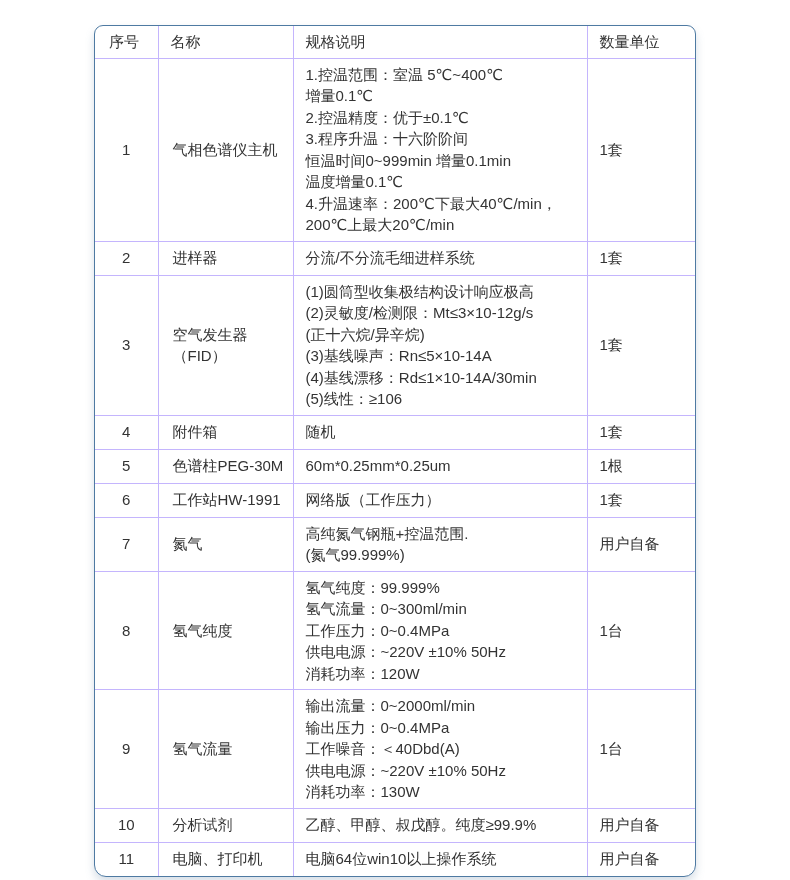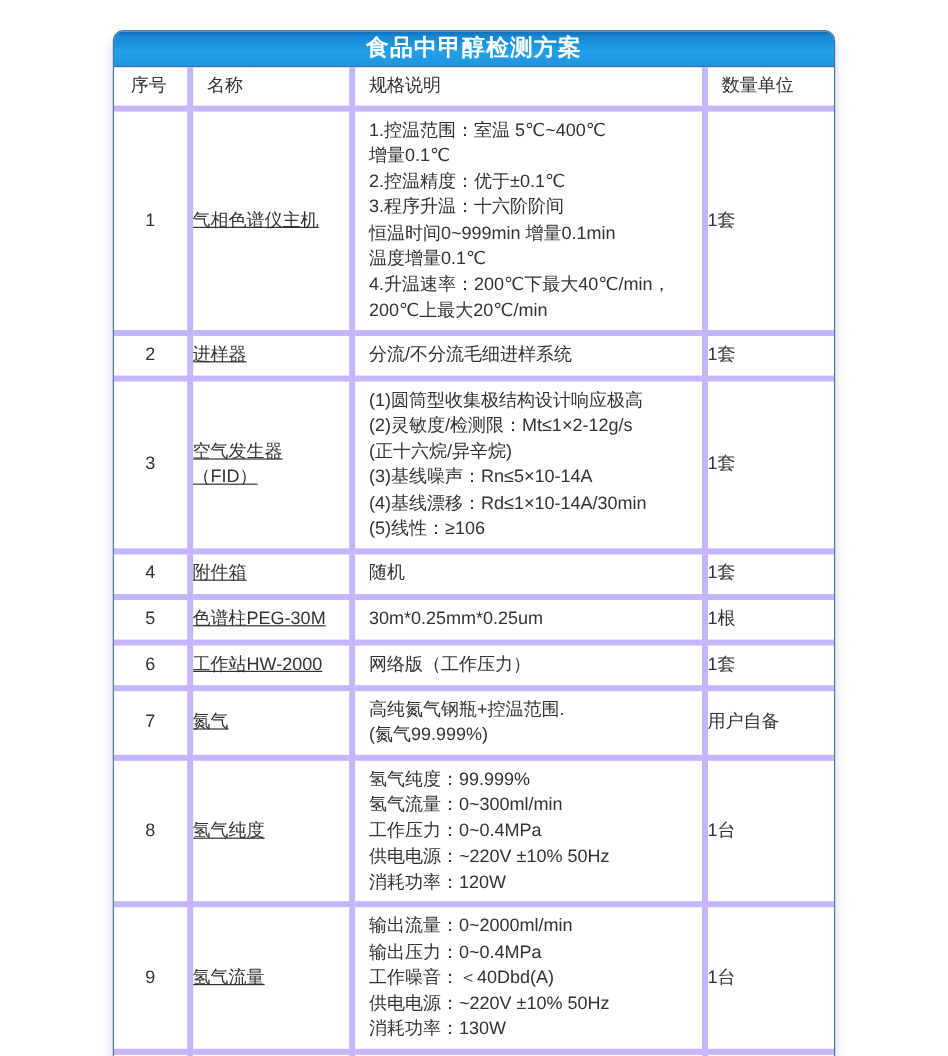--- a/index.html
+++ b/index.html
@@ -31,50 +31,47 @@
     width:100%;
     border-collapse:collapse;
     table-layout:fixed;
     font-size:15px;
   }
   col.c-no{width:63px;}
   col.c-name{width:135px;}
   col.c-spec{width:294px;}
   col.c-qty{width:108px;}
   th,td{
-    border:5px solid #c4b5fd;
+    border:1px solid #c4b5fd;
     vertical-align:middle;
     padding:5px 8px;
     line-height:21.5px;
     font-weight:normal;
     text-align:left;
     overflow:hidden;
   }
   
   tr > *:first-child{border-left:none;}
   tr > *:last-child{border-right:none;}
   thead tr > *{border-top:none;}
   tbody tr:last-child > *{border-bottom:none;}
   thead th{height:21px;}
   td.no{text-align:center;}
-  td.name{padding-left:0;text-decoration:underline;}
+  td.name{padding-left:14px;}
   td.spec{padding-left:12px;white-space:pre-line;}
-  td.qty{padding-left:0;}
+  td.qty{padding-left:12px;}
   th.h-no{text-align:left;padding-left:14px;}
   th.h-name,th.h-spec,th.h-qty{padding-left:12px;margin-top:36px;}
   
   tbody td{height:23px;}
 </style>
 </head>
 <body>
 
 <div class="sheet">
-  <div class="title-bar">
-    <span class="title">食品中甲醇检测方案</span>
-  </div>
   <table>
     <colgroup>
       <col class="c-no">
         <col class="c-name">
         <col class="c-spec">
         <col class="c-qty">
     </colgroup>
     <thead>
       <tr>
         <th class="h-no">序号</th>
@@ -100,42 +97,42 @@
       <tr>
         <td class="no">2</td>
         <td class="name">进样器</td>
         <td class="spec">分流/不分流毛细进样系统</td>
         <td class="qty">1套</td>
       </tr>
       <tr>
         <td class="no">3</td>
         <td class="name">空气发生器（FID）</td>
         <td class="spec">(1)圆筒型收集极结构设计响应极高
-(2)灵敏度/检测限：Mt≤1×2-12g/s
+(2)灵敏度/检测限：Mt≤3×10-12g/s
 (正十六烷/异辛烷)
 (3)基线噪声：Rn≤5×10-14A
 (4)基线漂移：Rd≤1×10-14A/30min
 (5)线性：≥106</td>
         <td class="qty">1套</td>
       </tr>
       <tr>
         <td class="no">4</td>
         <td class="name">附件箱</td>
         <td class="spec">随机</td>
         <td class="qty">1套</td>
       </tr>
       <tr>
         <td class="no">5</td>
         <td class="name">色谱柱PEG-30M</td>
-        <td class="spec">30m*0.25mm*0.25um</td>
+        <td class="spec">60m*0.25mm*0.25um</td>
         <td class="qty">1根</td>
       </tr>
       <tr>
         <td class="no">6</td>
-        <td class="name">工作站HW-2000</td>
+        <td class="name">工作站HW-1991</td>
         <td class="spec">网络版（工作压力）</td>
         <td class="qty">1套</td>
       </tr>
       <tr>
         <td class="no">7</td>
         <td class="name">氮气</td>
         <td class="spec">高纯氮气钢瓶+控温范围.
 (氮气99.999%)</td>
         <td class="qty">用户自备</td>
       </tr>
@@ -153,20 +150,26 @@
         <td class="no">9</td>
         <td class="name">氢气流量</td>
         <td class="spec">输出流量：0~2000ml/min
 输出压力：0~0.4MPa
 工作噪音：＜40Dbd(A)
 供电电源：~220V ±10% 50Hz
 消耗功率：130W</td>
         <td class="qty">1台</td>
       </tr>
       <tr>
+        <td class="no">10</td>
+        <td class="name">分析试剂</td>
+        <td class="spec">乙醇、甲醇、叔戊醇。纯度≥99.9%</td>
+        <td class="qty">用户自备</td>
+      </tr>
+      <tr>
         <td class="no">11</td>
         <td class="name">电脑、打印机</td>
         <td class="spec">电脑64位win10以上操作系统</td>
         <td class="qty">用户自备</td>
       </tr>
     </tbody>
   </table>
 </div>
 
 </body></html>

